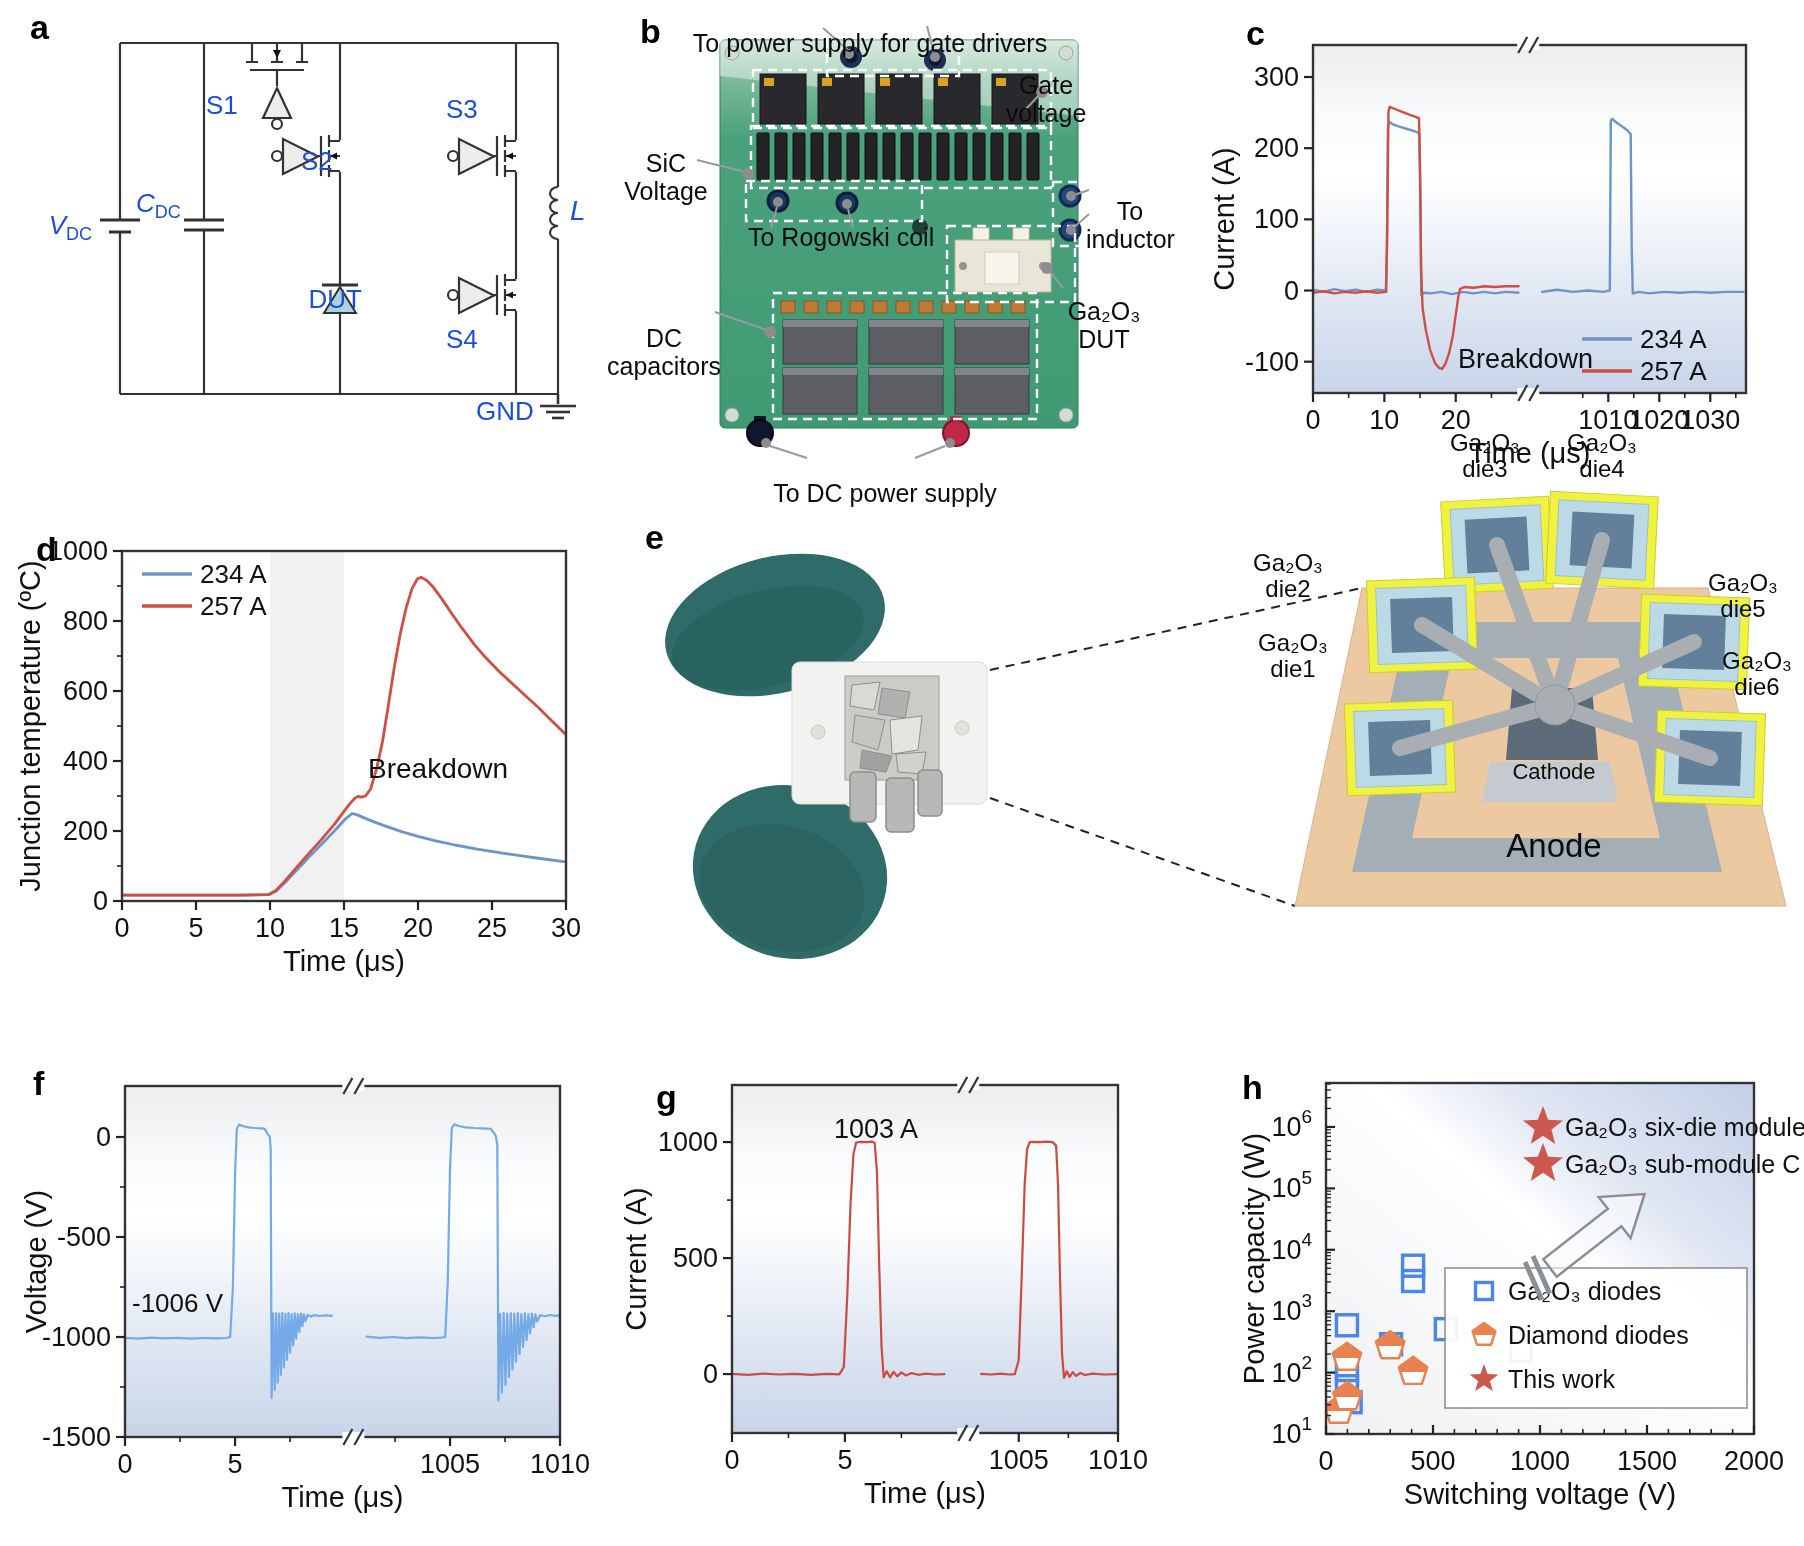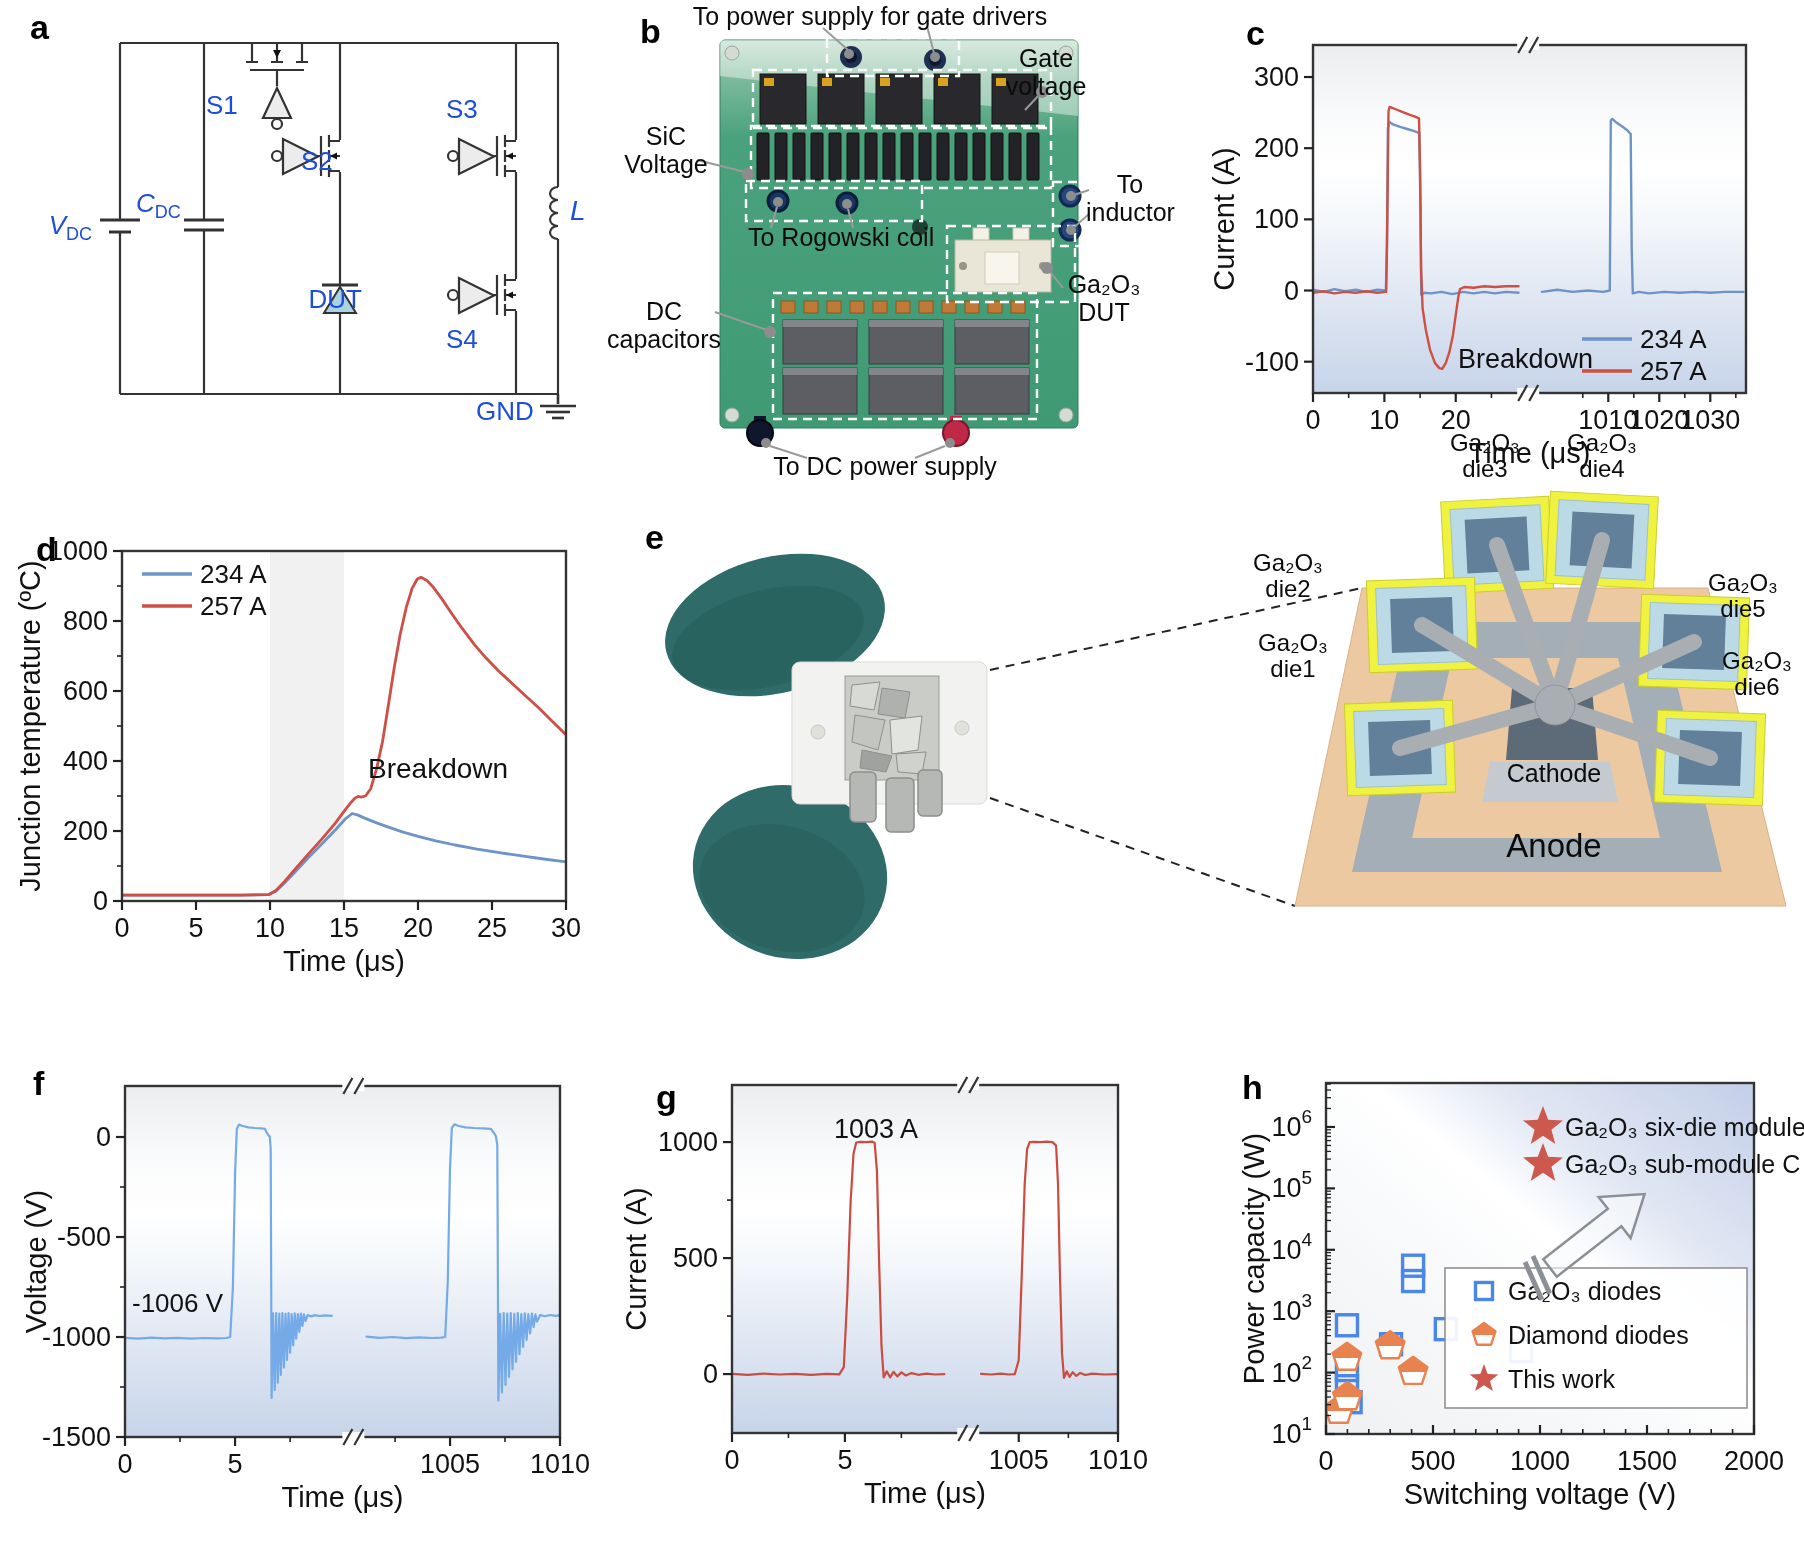--- a/index.html
+++ b/index.html
@@ -6,21 +6,21 @@
   #page{position:relative;width:1804px;height:1546px;background:#ffffff;overflow:hidden;
         font-family:"Liberation Sans","DejaVu Sans",sans-serif;}
   svg{position:absolute;overflow:visible;}
   svg text{font-family:"Liberation Sans","DejaVu Sans",sans-serif;}
   .plabel{position:absolute;font-size:34px;font-weight:700;color:#000;line-height:1;}
   .alabel{position:absolute;font-size:26px;color:#1d4ed8;line-height:1.05;}
   .alabel i{font-style:italic;}
   .alabel sub{font-size:18px;text-align:right;}
   .blabel{position:absolute;font-size:25px;color:#0b0b0b;line-height:1.12;white-space:pre-line;}
   .elabel{position:absolute;font-size:24px;color:#0b0b0b;line-height:1.1;white-space:pre-line;text-align:center;}
-  .ctr{text-align:center;}
+  .ctr{text-align:center;margin-top:27px;}
   .rt{text-align:right;}
 </style>
 </head>
 <body>
 
 <div id="page">
 
   <div class="plabel" style="left:30px;top:10px">a</div>
   <div class="plabel" style="left:640px;top:14px">b</div>
   <div class="plabel" style="left:1246px;top:16px">c</div>
@@ -362,21 +362,21 @@
   <div class="elabel" style="left:1554px;top:430px;width:96px">Ga₂O₃
 die4</div>
   <div class="elabel" style="left:1240px;top:550px;width:96px">Ga₂O₃
 die2</div>
   <div class="elabel" style="left:1695px;top:570px;width:96px">Ga₂O₃
 die5</div>
   <div class="elabel" style="left:1245px;top:630px;width:96px">Ga₂O₃
 die1</div>
   <div class="elabel" style="left:1712px;top:648px;width:90px">Ga₂O₃
 die6</div>
-  <div class="elabel" style="left:1492px;top:760px;width:124px;font-size:25px">Cathode</div>
+  <div class="elabel" style="left:1492px;top:760px;width:124px;font-size:22px">Cathode</div>
   <div class="elabel" style="left:1492px;top:828px;width:124px;font-size:33px">Anode</div>
 
 <svg width="614" height="475" style="position: absolute; left: 1190px; top: 0px; overflow: visible;">
       <defs>
         <linearGradient id="g_c" x1="0" y1="0" x2="0" y2="1">
           <stop offset="0" stop-color="#ecedef"></stop>
           <stop offset="0.2" stop-color="#f9fafb"></stop>
           <stop offset="0.36" stop-color="#ffffff"></stop>
           <stop offset="0.52" stop-color="#f3f6fa"></stop>
           <stop offset="1" stop-color="#c7d4e9"></stop>

